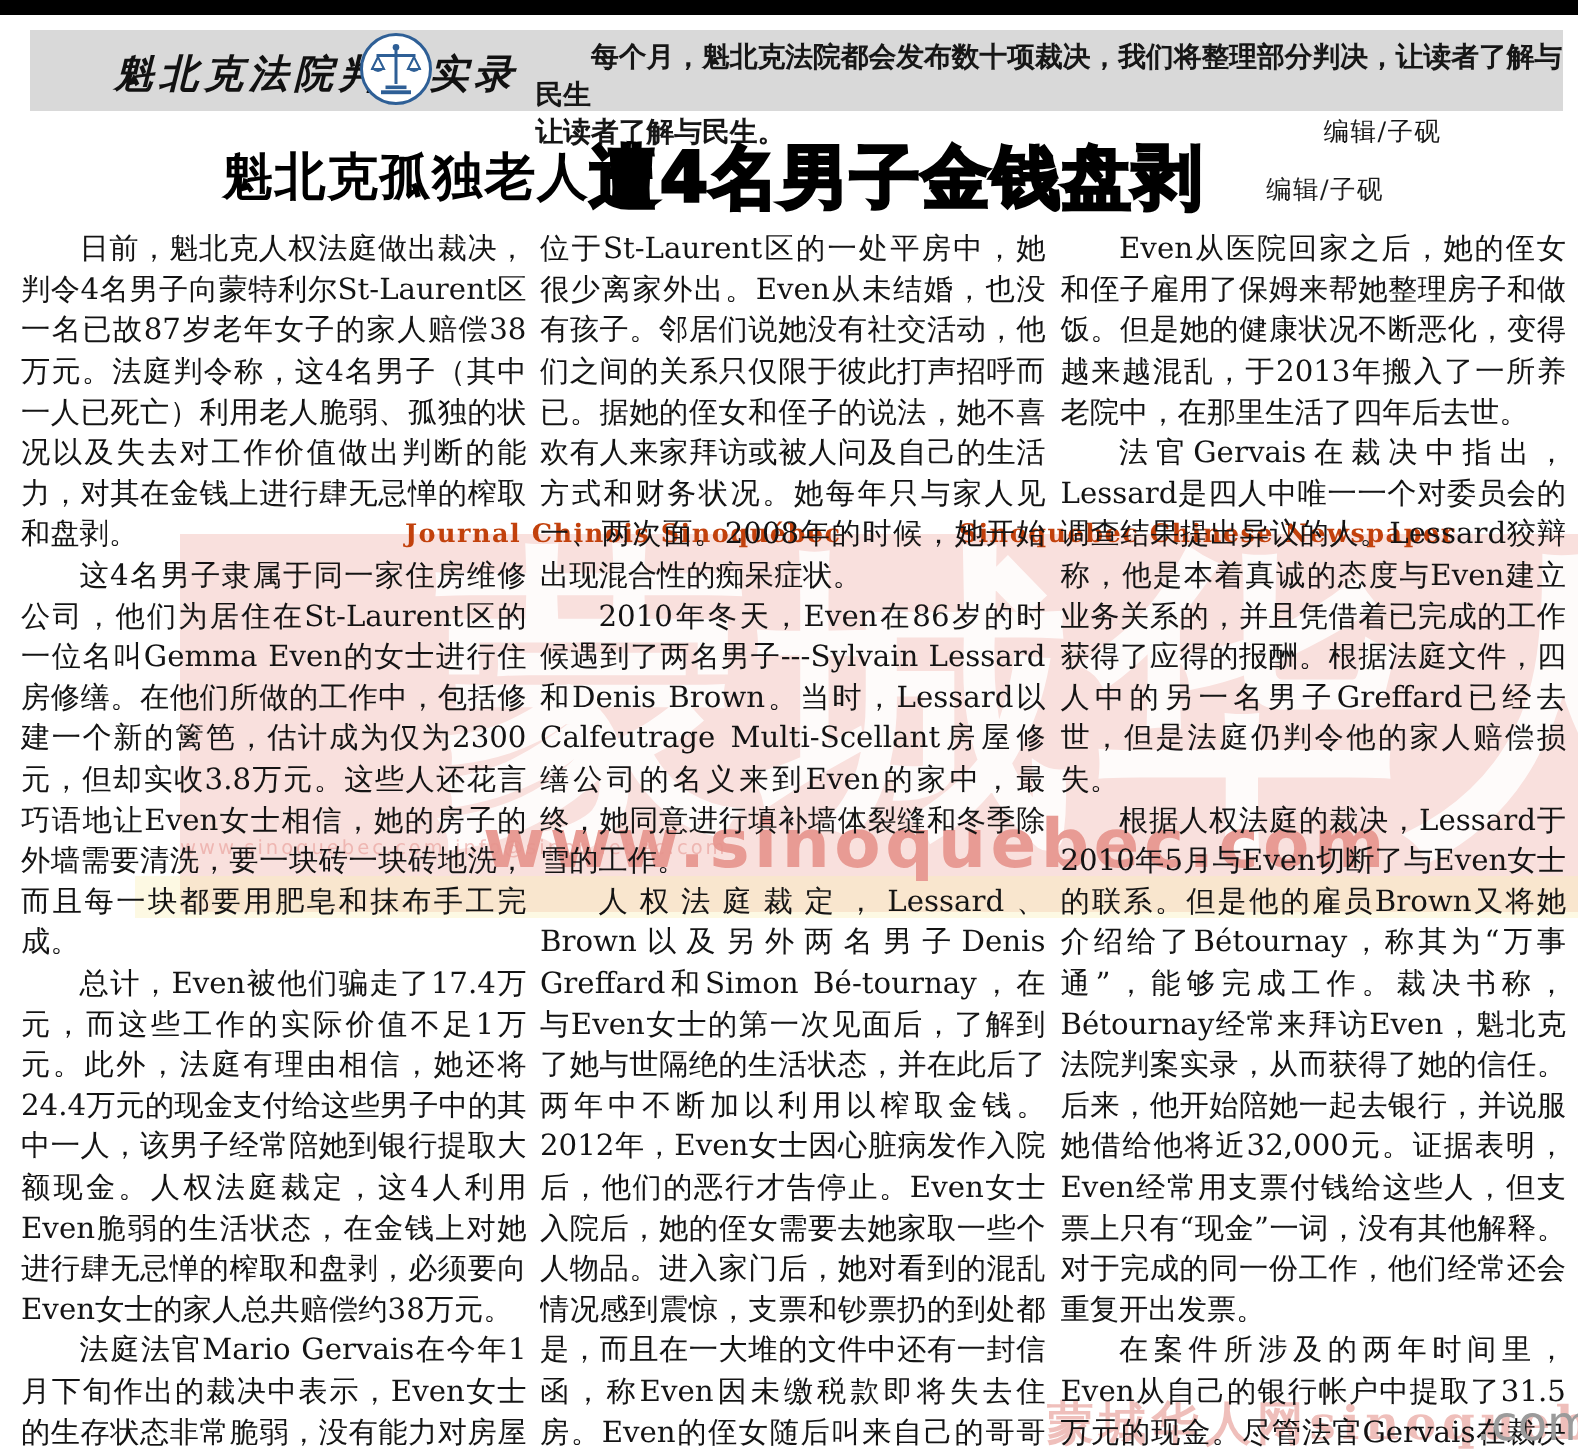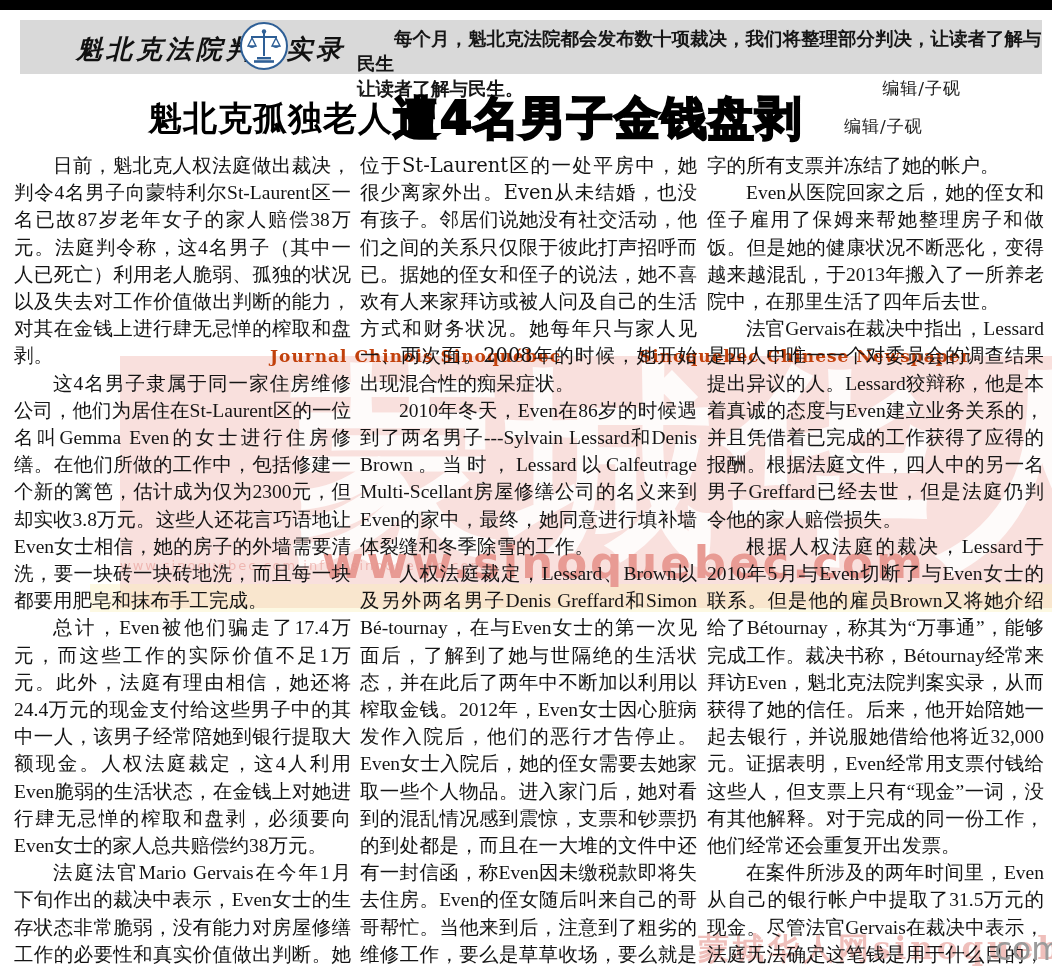--- a/index.html
+++ b/index.html
@@ -62,21 +62,21 @@
   
   .col {
     position:absolute; top:152px; width:337px; height:816px; overflow:hidden; z-index:2;
   }
   #col-1 { left:14px; } #col-2 { left:360px; } #col-3 { left:707px; }
   .frag {
     margin:0; font-size:19.5px; line-height:27.2px; color:#141414;
     text-align:justify; text-justify:inter-ideograph;
     font-family:"DejaVu Serif","Liberation Serif",serif;
   }
-  .frag.indent { text-indent:2em;font-family:Liberation Serif, serif; }
+  .frag.indent { text-indent:2em; }
 
   
   .wm { pointer-events:none; }
   #wm-gray-line {
     position:absolute; top:346px; left:270px; z-index:1;
     font-family:"DejaVu Serif","Liberation Serif",serif;
     font-weight:700; font-size:17px; color:#c2410c; white-space:nowrap; letter-spacing:1px;
   }
   #wm-gray-line .sep { display:inline-block; width:78px; }
   #wm-stamp {
@@ -172,20 +172,19 @@
       <p class="frag indent">这4名男子隶属于同一家住房维修公司，他们为居住在St-Laurent区的一位名叫Gemma Even的女士进行住房修缮。在他们所做的工作中，包括修建一个新的篱笆，估计成为仅为2300元，但却实收3.8万元。这些人还花言巧语地让Even女士相信，她的房子的外墙需要清洗，要一块砖一块砖地洗，而且每一块都要用肥皂和抹布手工完成。</p>
       <p class="frag indent">总计，Even被他们骗走了17.4万元，而这些工作的实际价值不足1万元。此外，法庭有理由相信，她还将24.4万元的现金支付给这些男子中的其中一人，该男子经常陪她到银行提取大额现金。人权法庭裁定，这4人利用Even脆弱的生活状态，在金钱上对她进行肆无忌惮的榨取和盘剥，必须要向Even女士的家人总共赔偿约38万元。</p>
       <p class="frag indent">法庭法官Mario Gervais在今年1月下旬作出的裁决中表示，Even女士的生存状态非常脆弱，没有能力对房屋修缮工作的必要性和真实价值做出判断。她在认知上存在着局限性，4名男子进行的这些工作的真实价值和她所支付的费用之间存在的令人瞠目的差距，证实了这一论断。</p>
     </div>
   <div id="col-2" class="col">
       <p class="frag">位于St-Laurent区的一处平房中，她很少离家外出。Even从未结婚，也没有孩子。邻居们说她没有社交活动，他们之间的关系只仅限于彼此打声招呼而已。据她的侄女和侄子的说法，她不喜欢有人来家拜访或被人问及自己的生活方式和财务状况。她每年只与家人见一、两次面。2008年的时候，她开始出现混合性的痴呆症状。</p>
       <p class="frag indent">2010年冬天，Even在86岁的时候遇到了两名男子---Sylvain Lessard和Denis Brown。当时，Lessard以Calfeutrage Multi-Scellant房屋修缮公司的名义来到Even的家中，最终，她同意进行填补墙体裂缝和冬季除雪的工作。</p>
       <p class="frag indent">人权法庭裁定，Lessard、Brown以及另外两名男子Denis Greffard和Simon Bé-tournay，在与Even女士的第一次见面后，了解到了她与世隔绝的生活状态，并在此后了两年中不断加以利用以榨取金钱。2012年，Even女士因心脏病发作入院后，他们的恶行才告停止。Even女士入院后，她的侄女需要去她家取一些个人物品。进入家门后，她对看到的混乱情况感到震惊，支票和钞票扔的到处都是，而且在一大堆的文件中还有一封信函，称Even因未缴税款即将失去住房。Even的侄女随后叫来自己的哥哥帮忙。当他来到后，注意到了粗劣的维修工作，要么是草草收场，要么就是还未完工。他后来说，地下室的复合地板安装得非常之差，不仅缝隙大而且还不平整。于是，他们决定报警并向魁北克人权委员会提出诉讼。Even侄子还去了她开户的银行，取消了她签</p>
     </div>
   <div id="col-3" class="col">
-      <p class="frag">字的所有支票并冻结了她的帐户。</p>
       <p class="frag indent">Even从医院回家之后，她的侄女和侄子雇用了保姆来帮她整理房子和做饭。但是她的健康状况不断恶化，变得越来越混乱，于2013年搬入了一所养老院中，在那里生活了四年后去世。</p>
       <p class="frag indent">法官Gervais在裁决中指出，Lessard是四人中唯一一个对委员会的调查结果提出异议的人。Lessard狡辩称，他是本着真诚的态度与Even建立业务关系的，并且凭借着已完成的工作获得了应得的报酬。根据法庭文件，四人中的另一名男子Greffard已经去世，但是法庭仍判令他的家人赔偿损失。</p>
       <p class="frag indent">根据人权法庭的裁决，Lessard于2010年5月与Even切断了与Even女士的联系。但是他的雇员Brown又将她介绍给了Bétournay，称其为“万事通”，能够完成工作。裁决书称，Bétournay经常来拜访Even，魁北克法院判案实录，从而获得了她的信任。后来，他开始陪她一起去银行，并说服她借给他将近32,000元。证据表明，Even经常用支票付钱给这些人，但支票上只有“现金”一词，没有其他解释。对于完成的同一份工作，他们经常还会重复开出发票。</p>
       <p class="frag indent">在案件所涉及的两年时间里，Even从自己的银行帐户中提取了31.5万元的现金。尽管法官Gervais在裁决中表示，法庭无法确定这笔钱是用于什么目的，但在扣除了Even的日常开支并考虑其他因素之后，他有理由认为，Even向四人中的三人支付了24.4万元。Even女士还曾告诉银行的员工，她要拿出这笔钱来支付房屋装修费用。</p>
     </div>
 
 </div>
 
 </body></html>

